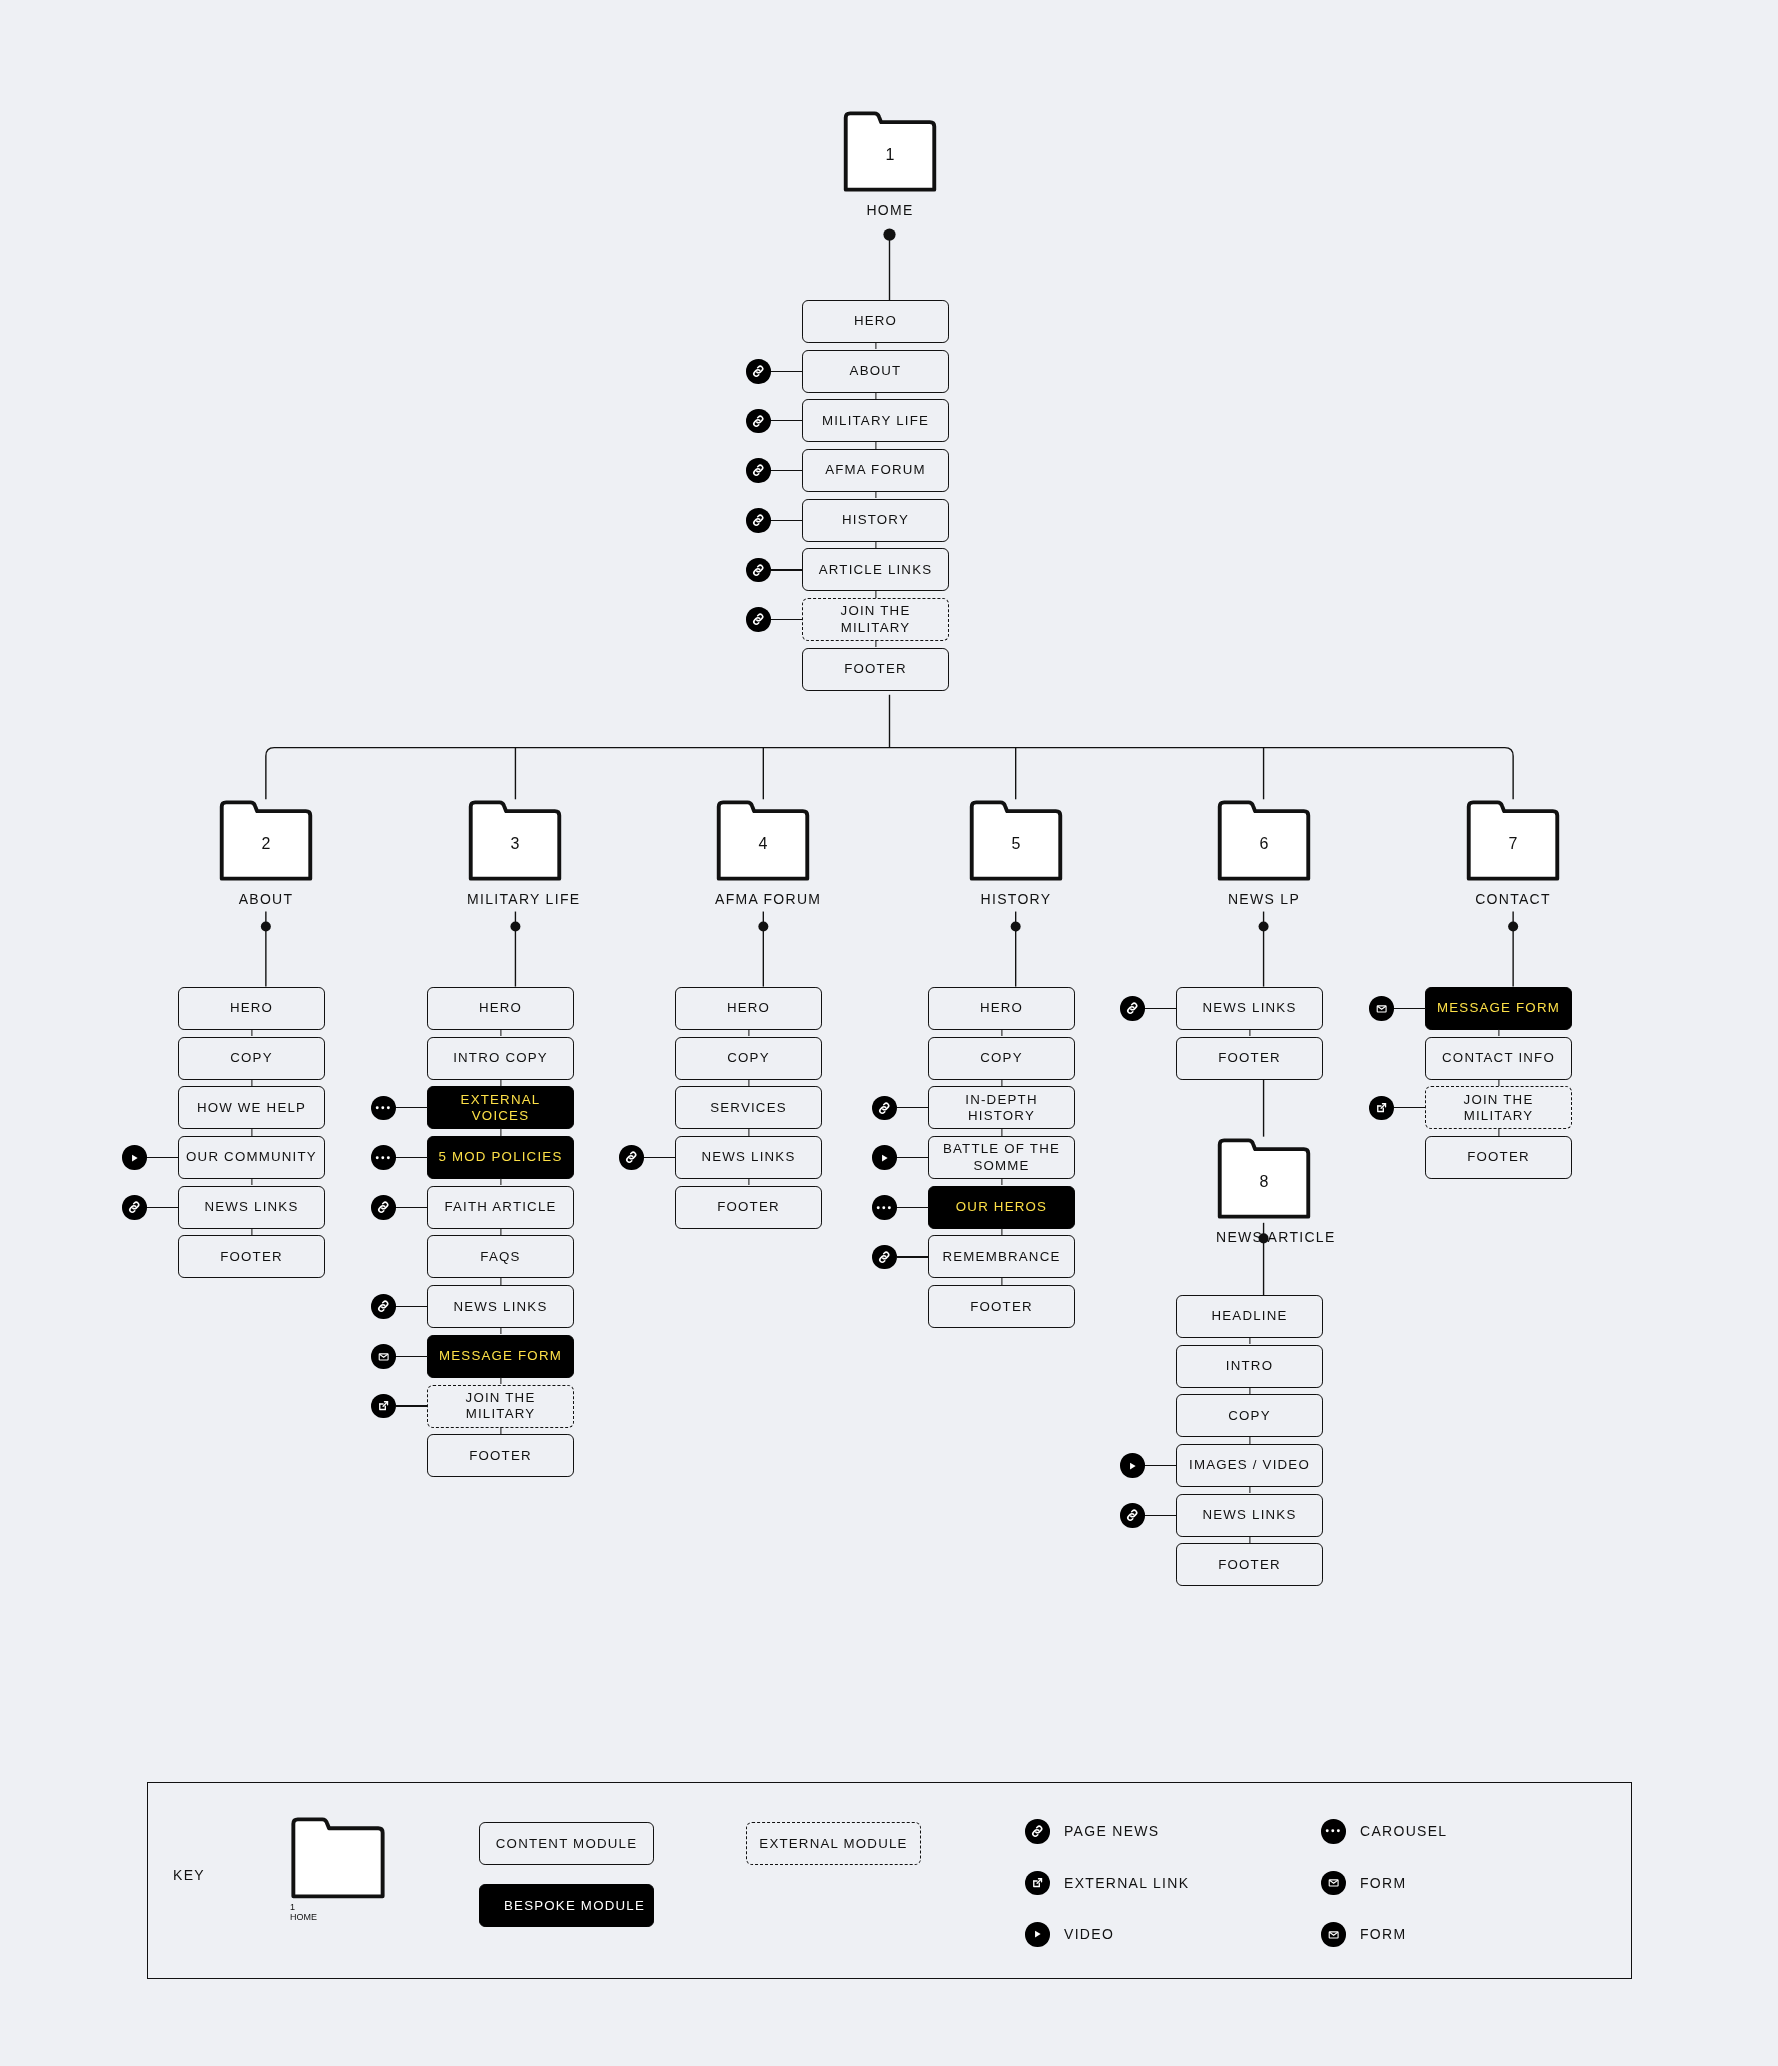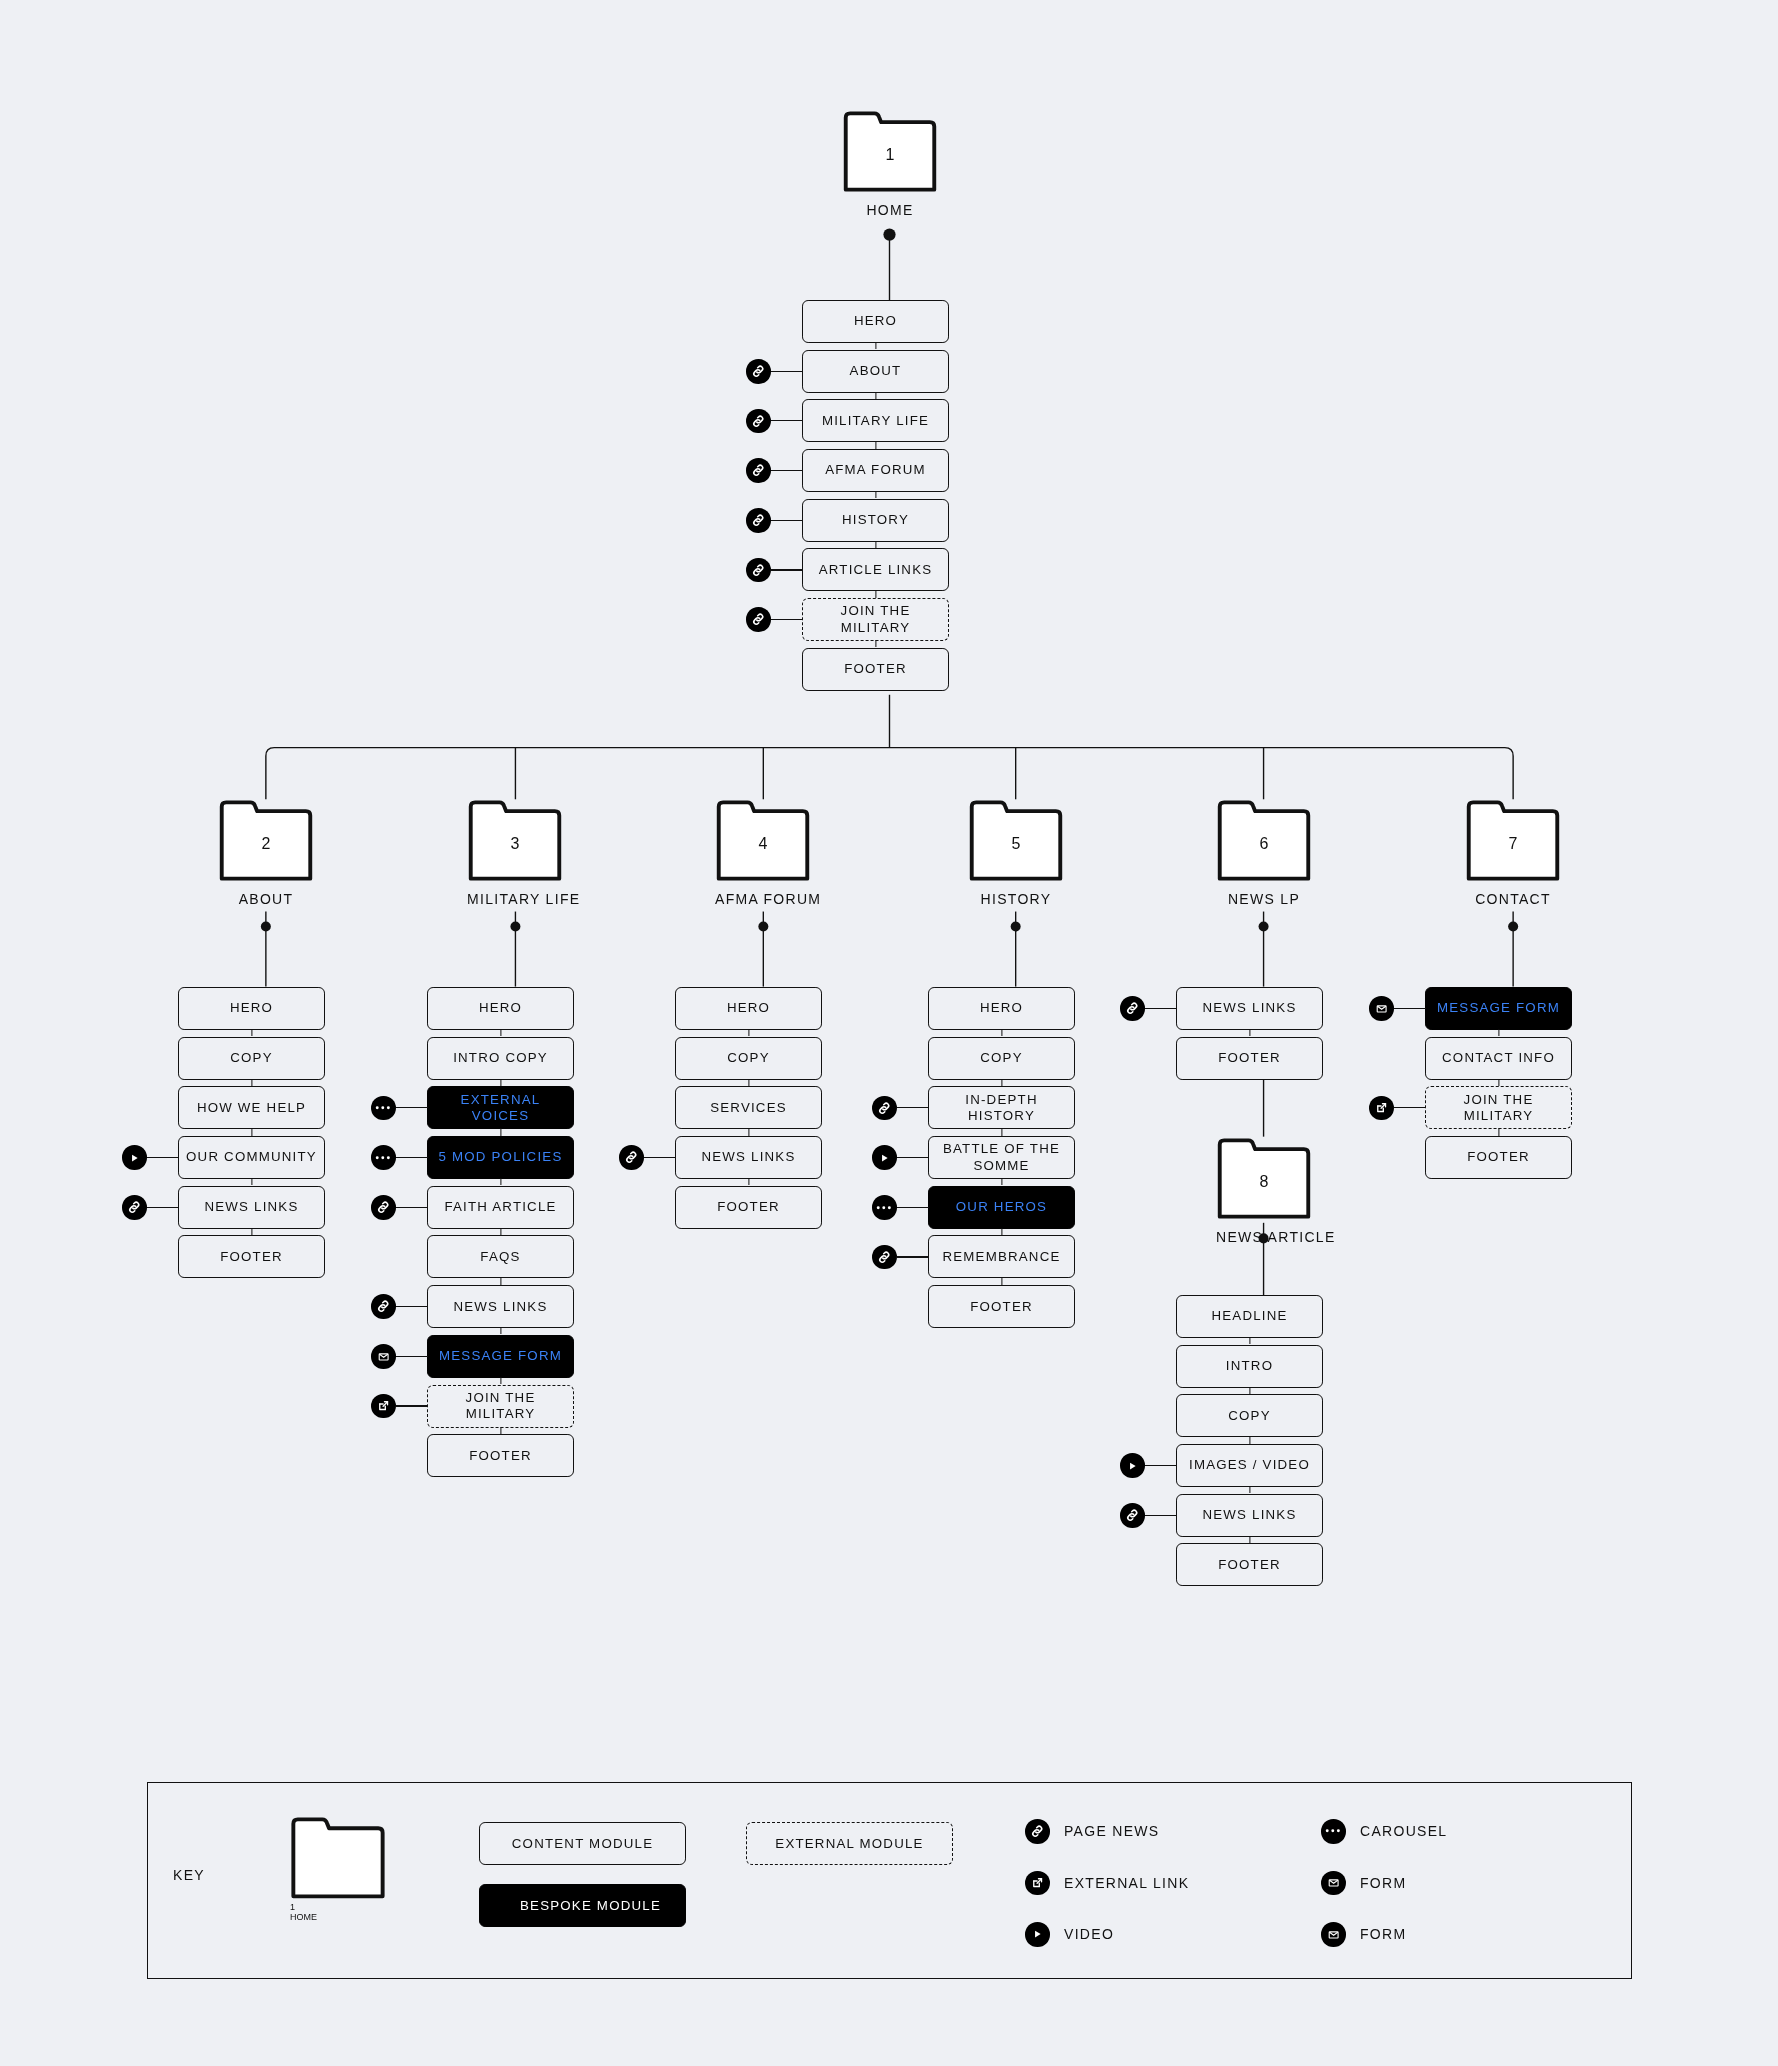--- a/index.html
+++ b/index.html
@@ -35,21 +35,21 @@
     box-sizing:border-box;
     border:1.4px solid #111;
     border-radius:6.1px;
     background:#eef0f4;
     display:flex;align-items:center;justify-content:center;
     margin-bottom:6.7px;
     font-size:13.3px;letter-spacing:1.2px;
     text-align:center;line-height:1.22;
     padding:3.3px 5.6px;
   }
-  .mod.bespoke{background:#000;color:#3b82f6;border-color:#000;justify-content:center;}
+  .mod.bespoke{background:#000;color:#fde047;border-color:#000;justify-content:center;}
   .mod.external{border-style:dashed;border-width:1.4px;border-radius:6.1px;}
 
   
   .mod::after{
     content:"";position:absolute;left:50%;bottom:-7.2px;width:1.1px;height:7.2px;
     background:#111;transform:translateX(-0.6px);
   }
   .mod.last::after{display:none;}
 
   
@@ -67,21 +67,21 @@
   }
 
   
   #key{
     position:absolute;left:147px;top:1782px;width:1485px;height:197px;
     border:1.4px solid #111;background:#eef0f4;box-sizing:border-box;
   }
   .key-label{position:absolute;left:25px;top:84px;font-size:14px;letter-spacing:1.3px;}
   .key-folder{position:absolute;left:142px;top:33px;width:96px;}
   .key-mod{
-    position:absolute;width:207px;height:43px;box-sizing:border-box;
+    position:absolute;width:175px;height:43px;box-sizing:border-box;
     border:1.4px solid #111;border-radius:6.1px;background:#eef0f4;
     display:flex;align-items:center;justify-content:center;
     font-size:13.3px;letter-spacing:1.2px;
   }
   .key-mod.bespoke{background:#000;color:#fff;border-color:#000;padding-left:16px;}
   .key-mod.external{border-style:dashed;}
   .key-icons{position:absolute;}
   .key-icon-row{display:flex;align-items:center;margin-bottom:27px;}
   .key-icon-row .kbadge{
     width:24.5px;height:24.5px;border-radius:50%;background:#000;

